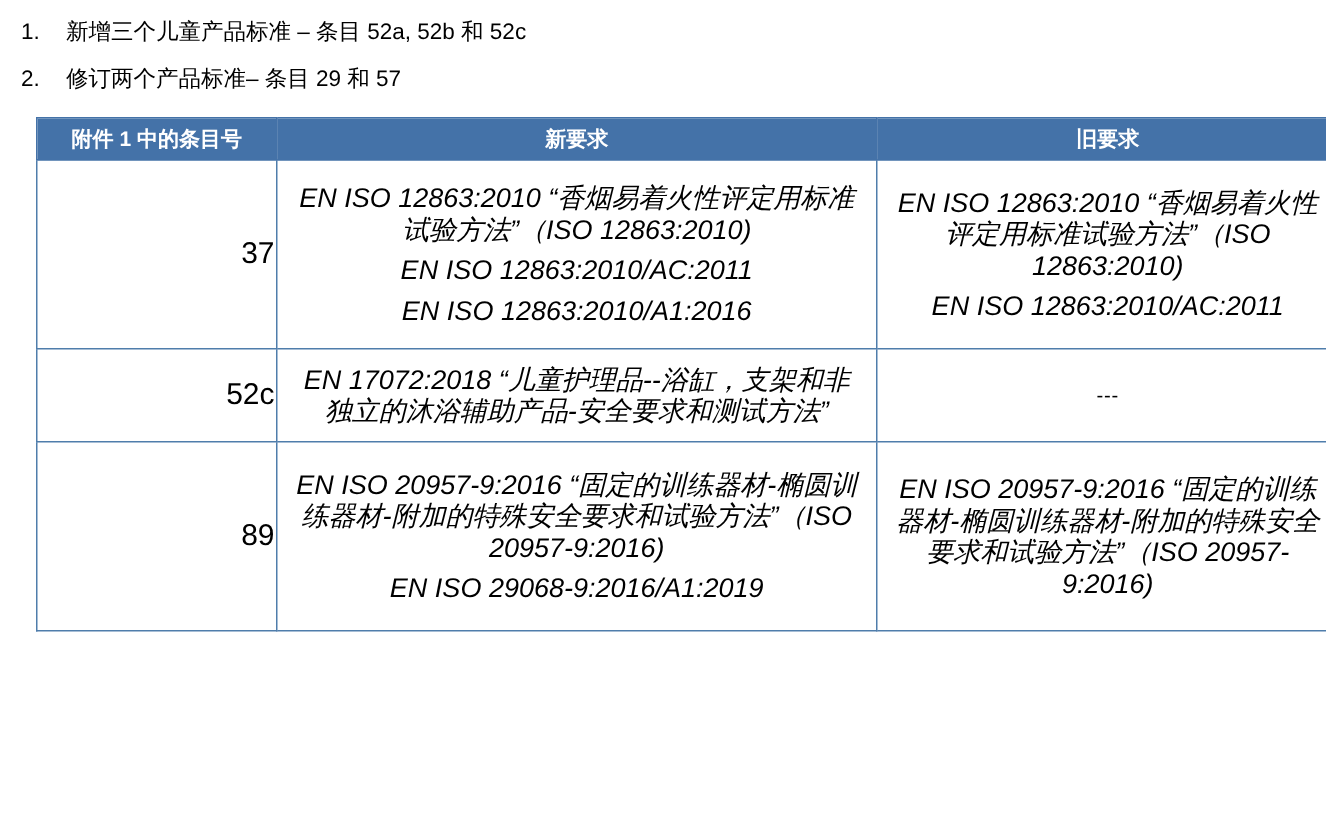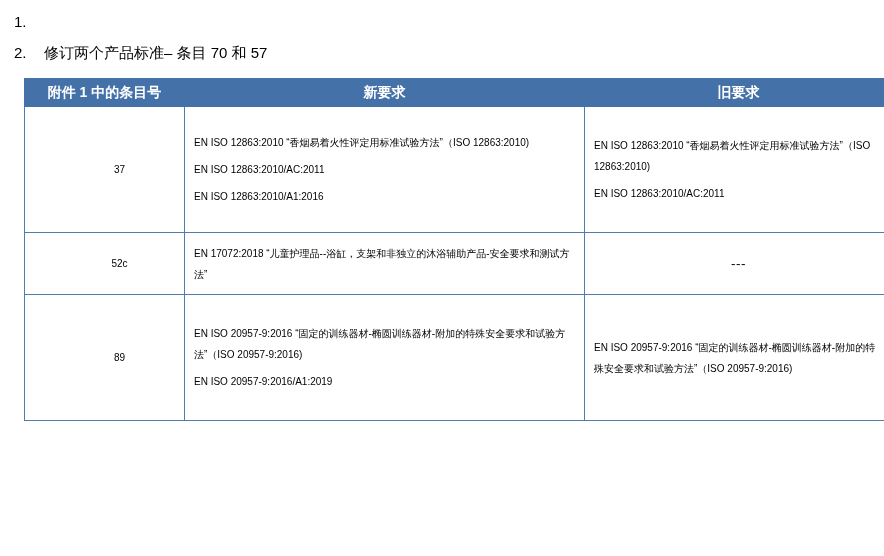--- a/index.html
+++ b/index.html
@@ -64,31 +64,32 @@
     text-align: center;
     height: 28px;
     padding: 4px 6px;
     border: 1px solid #4472a8;
   }
   col.c-num { width: 160px; }
   col.c-new { width: 400px; }
   col.c-old { width: 308px; }
 
   td.cell-num {
-    text-align: center;
-    font-size: 10px;
+    text-align: right;
+    font-size: 20px;
     vertical-align: middle;
     padding-left: 31px;
   }
   td.cell-body {
-    font-size: 10px;
+    font-size: 18px;
     line-height: 21px;
     padding: 7px 9px;
     vertical-align: middle;
-    text-align: left;
+    text-align: center;
+    font-style: italic;
   }
   td.cell-body p {
     margin: 0 0 6px 0;
   }
   td.cell-body p:last-child {
     margin-bottom: 0;
   }
   td.cell-dash {
     text-align: center;
     font-size: 13.5px;
@@ -103,24 +104,25 @@
   tr.row-57 td { height: 126px; }
 </style>
 </head>
 <body>
 
 <div class="page">
 
   <div class="intro">
     <div class="intro-item">
       <span class="intro-num">1.</span>
+      <span class="intro-text">新增三个儿童产品标准 – 条目  52a, 52b  和  52c</span>
     </div>
     <div class="intro-item">
       <span class="intro-num">2.</span>
-      <span class="intro-text">修订两个产品标准– 条目  70  和 57</span>
+      <span class="intro-text">修订两个产品标准– 条目  29  和 57</span>
     </div>
   </div>
 
   <table class="std-table">
     <colgroup>
       <col class="c-num">
       <col class="c-new">
       <col class="c-old">
     </colgroup>
     <thead>
@@ -152,21 +154,21 @@
         <td class="cell-body">
           <p>EN 17072:2018 “儿童护理品--浴缸，支架和非独立的沐浴辅助产品-安全要求和测试方法”</p>
         </td>
         <td class="cell-dash">---</td>
       </tr>
 
       <tr class="row-57">
         <td class="cell-num">89</td>
         <td class="cell-body">
           <p>EN ISO 20957-9:2016  “固定的训练器材-椭圆训练器材-附加的特殊安全要求和试验方法”（ISO 20957-9:2016)</p>
-          <p>EN ISO 20957-9:2016/A1:2019</p>
+          <p>EN ISO 29068-9:2016/A1:2019</p>
         </td>
         <td class="cell-body">
           <p>EN ISO 20957-9:2016   “固定的训练器材-椭圆训练器材-附加的特殊安全要求和试验方法”（ISO 20957-9:2016)</p>
         </td>
       </tr>
 
     </tbody>
   </table>
 
 </div>

